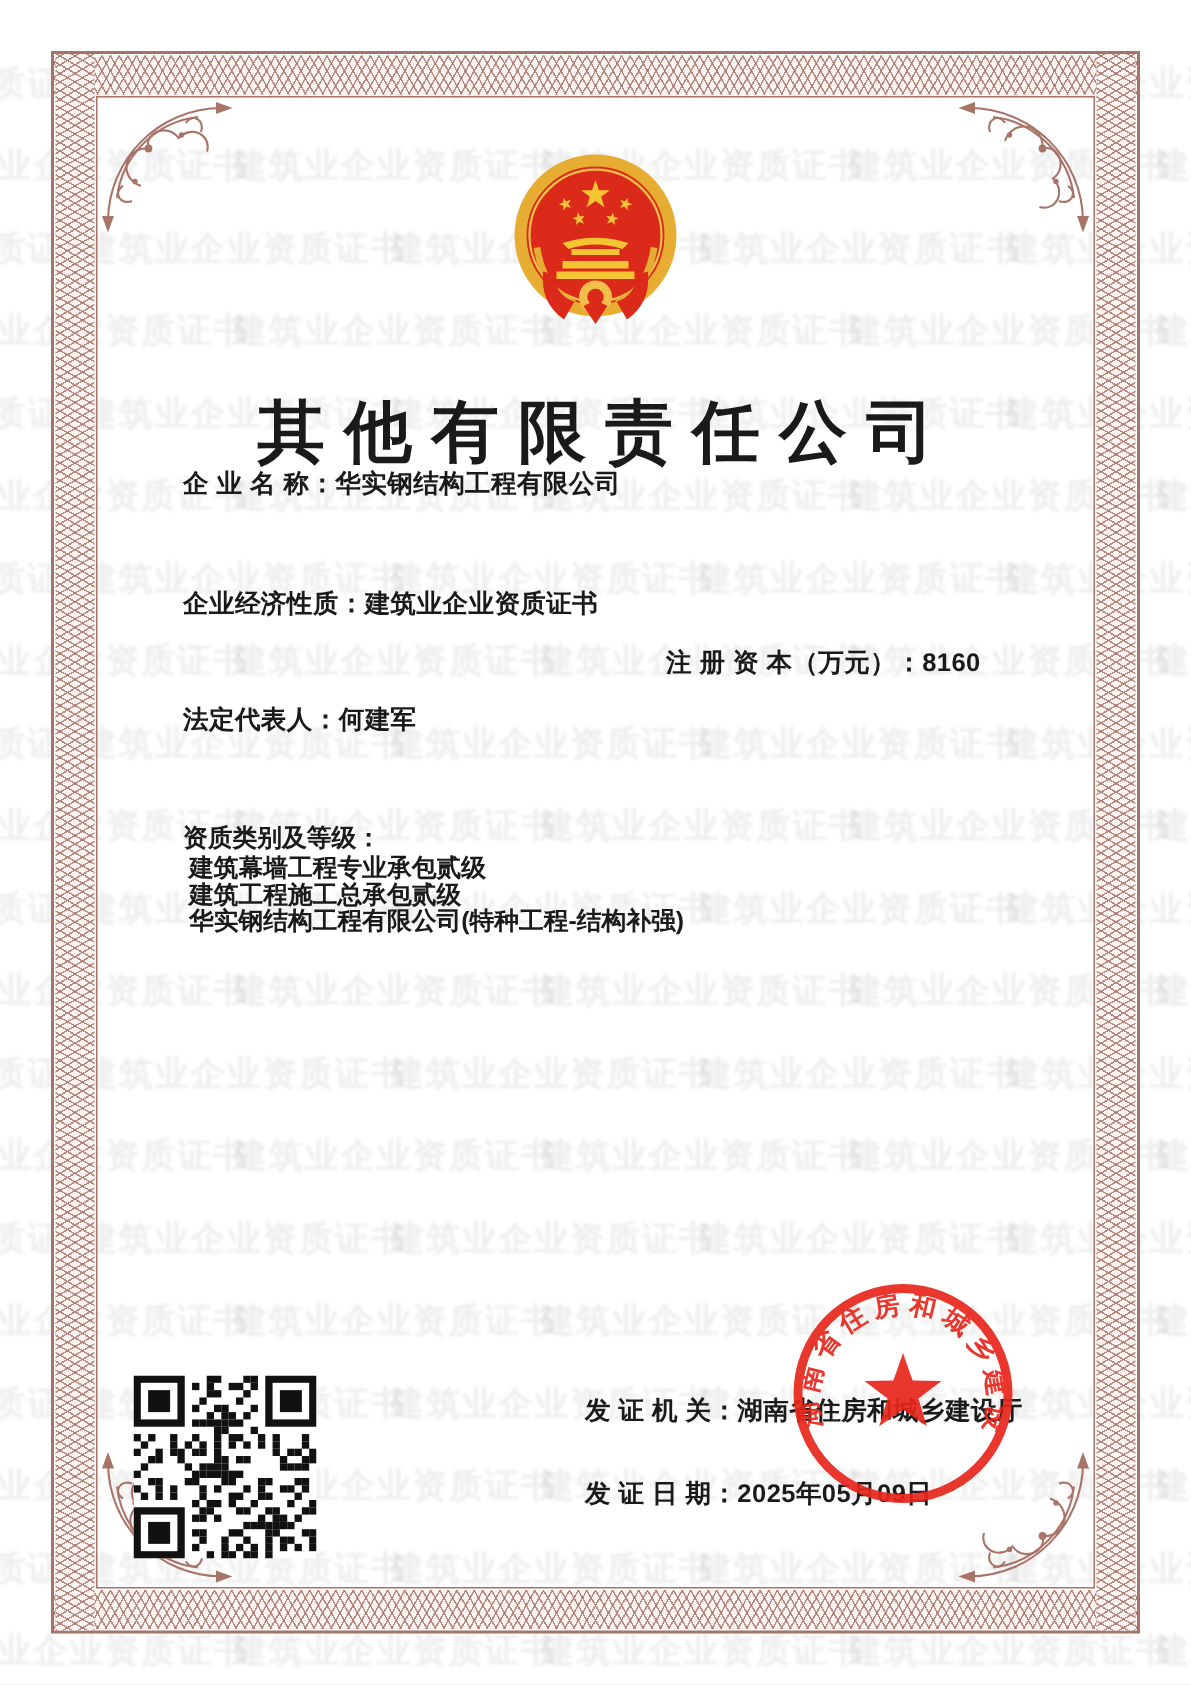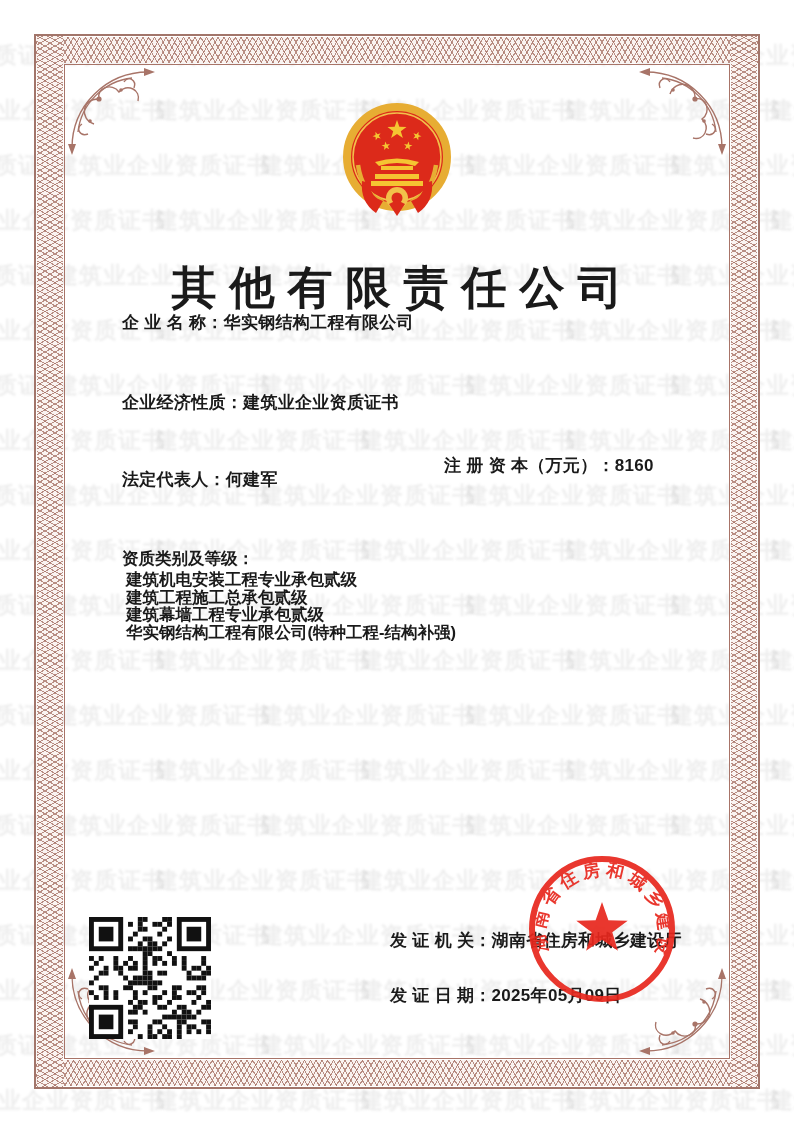--- a/index.html
+++ b/index.html
@@ -40,21 +40,21 @@
   .title{
     position:absolute;left:0;right:0;top:228px;z-index:5;text-align:center;
     font-size:45px;font-weight:800;letter-spacing:13px;text-indent:13px;
   }
   
   .fld{position:absolute;z-index:5;font-size:17px;font-weight:600;line-height:21px;letter-spacing:.3px;}
   .f-name{left:122px;top:312px;}
   .f-addr{left:122px;top:350px;width:556px;}
   .f-nature{left:122px;top:392px;}
   .f-code{left:122px;top:431px;}
-  .f-capital{left:444px;top:431px;margin-top:24px;}
+  .f-capital{left:444px;top:431px;}
   .f-legal{left:122px;top:469px;}
   .f-certno{left:444px;top:469px;}
   .f-valid{left:122px;top:507px;}
   .qual{position:absolute;left:122px;top:548px;z-index:5;font-size:16.5px;font-weight:700;}
   .qual-header{margin:0 0 1px 0;}
   .qual-item{margin-left:4px;line-height:17.5px;}
   .f-authority{left:390px;top:930px;}
   .f-date{left:390px;top:985px;}
   
   .qr{position:absolute;left:89px;top:917px;width:122px;height:122px;z-index:5;}
@@ -279,23 +279,22 @@
 
 
   <div class="fld f-capital"><span>注 册 资 本（万元）：</span><span>8160</span></div>
 
   <div class="fld f-legal"><span>法定代表人：</span><span>何建军</span></div>
 
 
 
   <div class="qual">
     <div class="qual-header">资质类别及等级：</div>
-    <div class="qual-item">建筑机电安装工程专业承包贰级</div>
+    <div class="qual-item">建筑幕墙工程专业承包贰级</div>
     <div class="qual-item">建筑工程施工总承包贰级</div>
-    <div class="qual-item">建筑幕墙工程专业承包贰级</div>
     <div class="qual-item">华实钢结构工程有限公司(特种工程-结构补强)</div>
   </div>
 
   <div class="fld f-authority"><span>发 证 机 关：</span><span>湖南省住房和城乡建设厅</span></div>
 
   <div class="fld f-date"><span>发 证 日 期：</span><span>2025年05月09日</span></div>
 
   <div class="qr"><svg width="122" height="122" viewBox="0 0 122 122">
         <rect width="122" height="122" fill="#fff"></rect>
         <g fill="#111">

